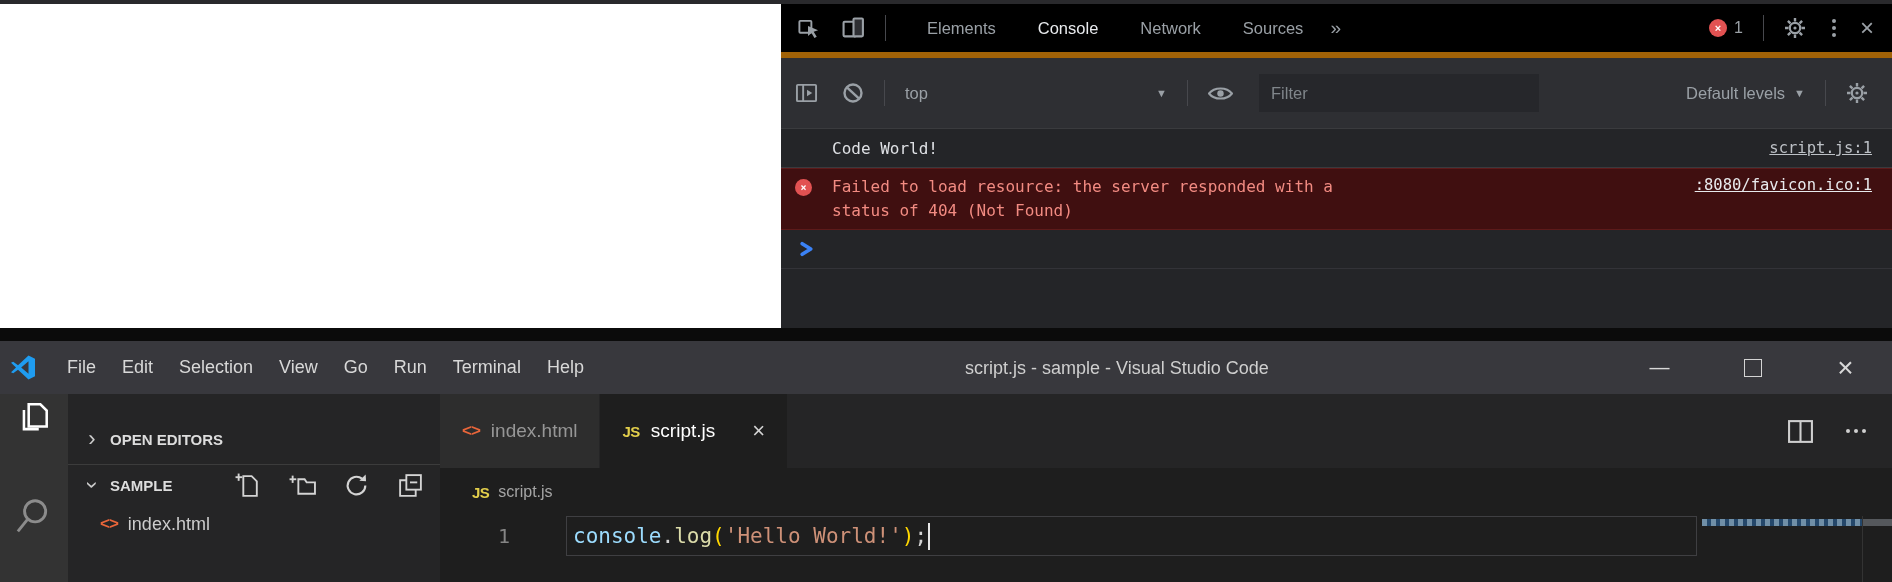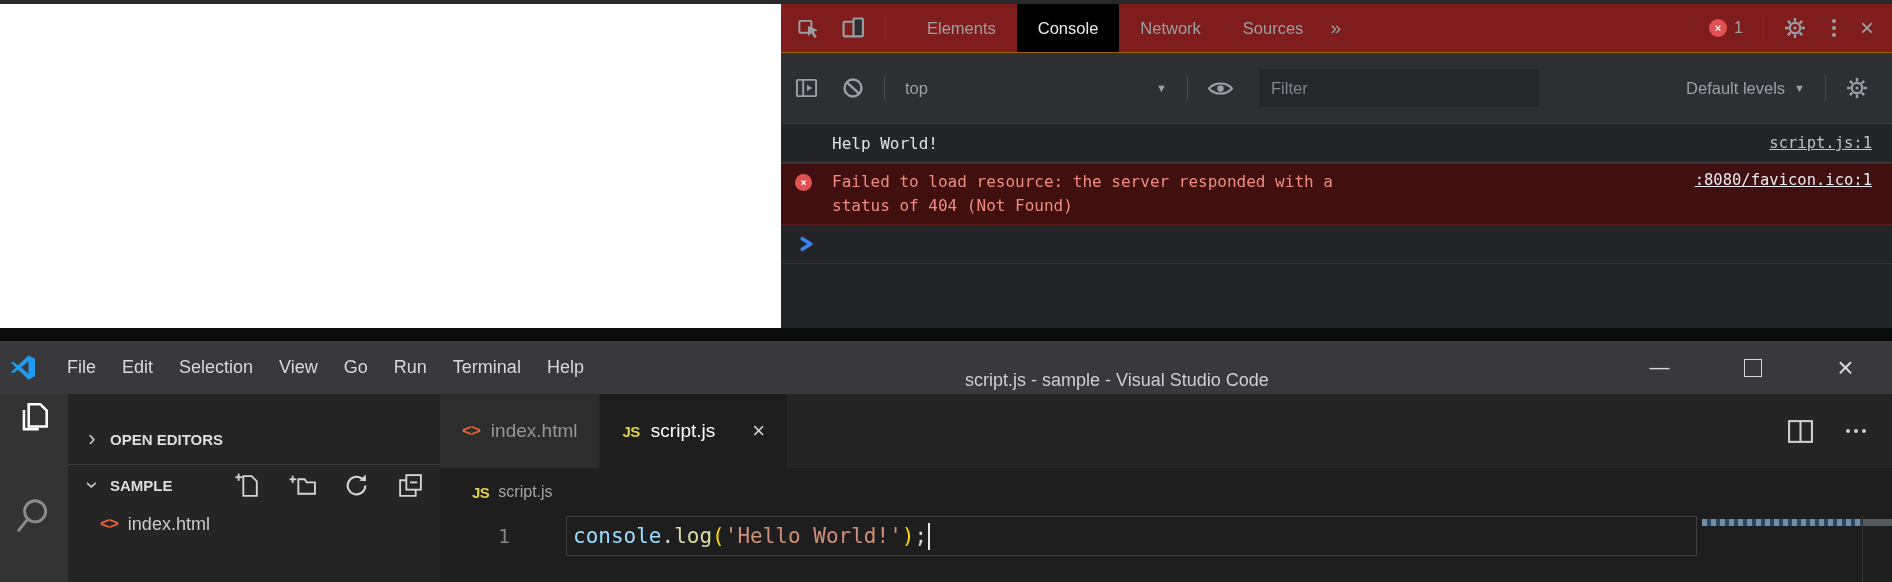--- a/index.html
+++ b/index.html
@@ -9,22 +9,22 @@
 
   
   .top-strip{position:absolute;left:0;top:0;width:1892px;height:4px;background:#29292c;}
 
   
   .page-white{position:absolute;left:0;top:4px;width:781px;height:324px;background:#ffffff;}
 
   
   .devtools{position:absolute;left:781px;top:4px;width:1111px;height:324px;background:#242528;
             display:flex;flex-direction:column;color:#9aa0a6;}
-  .dt-tabbar{height:48px;background:#7f1d1d;display:flex;align-items:center;padding:0 18px 0 16px;
-             border-bottom:1px solid #a16207;flex:none;}
+  .dt-tabbar{height:48px;background:#000000;display:flex;align-items:center;padding:0 18px 0 16px;
+             border-bottom:6px solid #a16207;flex:none;}
   .dt-icon{display:inline-flex;align-items:center;justify-content:center;color:#9aa0a6;}
   .dt-sep{width:1px;height:26px;background:#47484d;margin:0 20px;flex:none;}
   .dt-tab{padding:0 21px;height:48px;display:flex;align-items:center;font-size:16.5px;color:#9aa0a6;}
   .dt-tab.active{background:#000000;color:#e8eaed;}
   .dt-more{font-size:19px;margin-left:6px;color:#9aa0a6;}
   .dt-spacer{flex:1;}
   .err-badge{width:18px;height:18px;border-radius:50%;display:inline-flex;align-items:center;justify-content:center;
              color:#fff;font-size:11px;font-weight:bold;line-height:1;}
   .err-count{margin-left:7px;font-size:16px;color:#9aa0a6;}
   .kebab{display:inline-flex;flex-direction:column;gap:3px;margin:0 24px 0 26px;}
@@ -51,21 +51,21 @@
   .row-error .src-link{margin-top:1px;}
   .row-prompt{height:38px;display:flex;align-items:center;padding-left:18px;border-bottom:1px solid #333338;}
 
   
   .vscode{position:absolute;left:0;top:328px;width:1892px;height:254px;display:flex;flex-direction:column;overflow:hidden;}
   .vsc-gap{height:13px;background:#0b0b0b;flex:none;}
   .vsc-titlebar{height:53px;background:#38383d;display:flex;align-items:center;position:relative;
                 color:#d6d6d6;flex:none;}
   .vsc-logo{margin:0 18px 0 10px;display:inline-flex;}
   .menu-item{padding:0 13px;font-size:18px;color:#d8d8d8;}
-  .vsc-title{position:absolute;left:965px;top:12px;height:55px;display:flex;align-items:center;
+  .vsc-title{position:absolute;left:965px;top:0;height:55px;display:flex;align-items:center;
              font-size:18px;color:#cfcfcf;white-space:nowrap;}
   .win-controls{margin-left:auto;display:flex;align-items:center;height:100%;}
   .win-btn{width:93px;height:100%;display:flex;align-items:center;justify-content:center;color:#d8d8d8;}
   .win-btn .min-glyph{font-size:20px;}
   .maximize-box{width:16px;height:16px;border:1.5px solid #d4d4d4;}
   .win-btn .close-glyph{font-size:28px;line-height:1;}
 
   .vsc-body{flex:1;display:flex;min-height:0;}
   .activitybar{width:68px;background:#333333;display:flex;flex-direction:column;align-items:center;
                padding-top:6px;gap:62px;flex:none;}
@@ -192,21 +192,21 @@
         <svg width="22" height="22" viewBox="0 0 22 22" stroke="currentColor" fill="none">
             <circle cx="11" cy="11" r="5.2" stroke-width="2.2"></circle>
             <circle cx="11" cy="11" r="1.6" fill="currentColor" stroke="none"></circle>
             <path stroke-width="2.4" d="M17.5 11H21M4.5 11H1M11 4.5V1M11 17.5V21M15.6 6.4l2.5-2.5M6.4 15.6l-2.5 2.5M15.6 15.6l2.5 2.5M6.4 6.4L3.9 3.9"></path>
           </svg>
       </span>
     </div>
 
     <div class="dt-console mono">
       <div class="row-log">
-        <span>Help World!</span>
+        <span>Code World!</span>
         <span class="src-link" style="color: rgb(189, 193, 198);">script.js:1</span>
       </div>
       <div class="row-error" style="background-color: rgb(64, 15, 16);">
         <span class="err-icon" style="background-color: rgb(226, 82, 82);">
             <span>×</span>
           </span>
         <span class="err-lines" style="color: rgb(242, 139, 130);">
           <span>Failed to load resource: the server responded with a</span><br>
           <span>status of 404 (Not Found)</span>
         </span>

